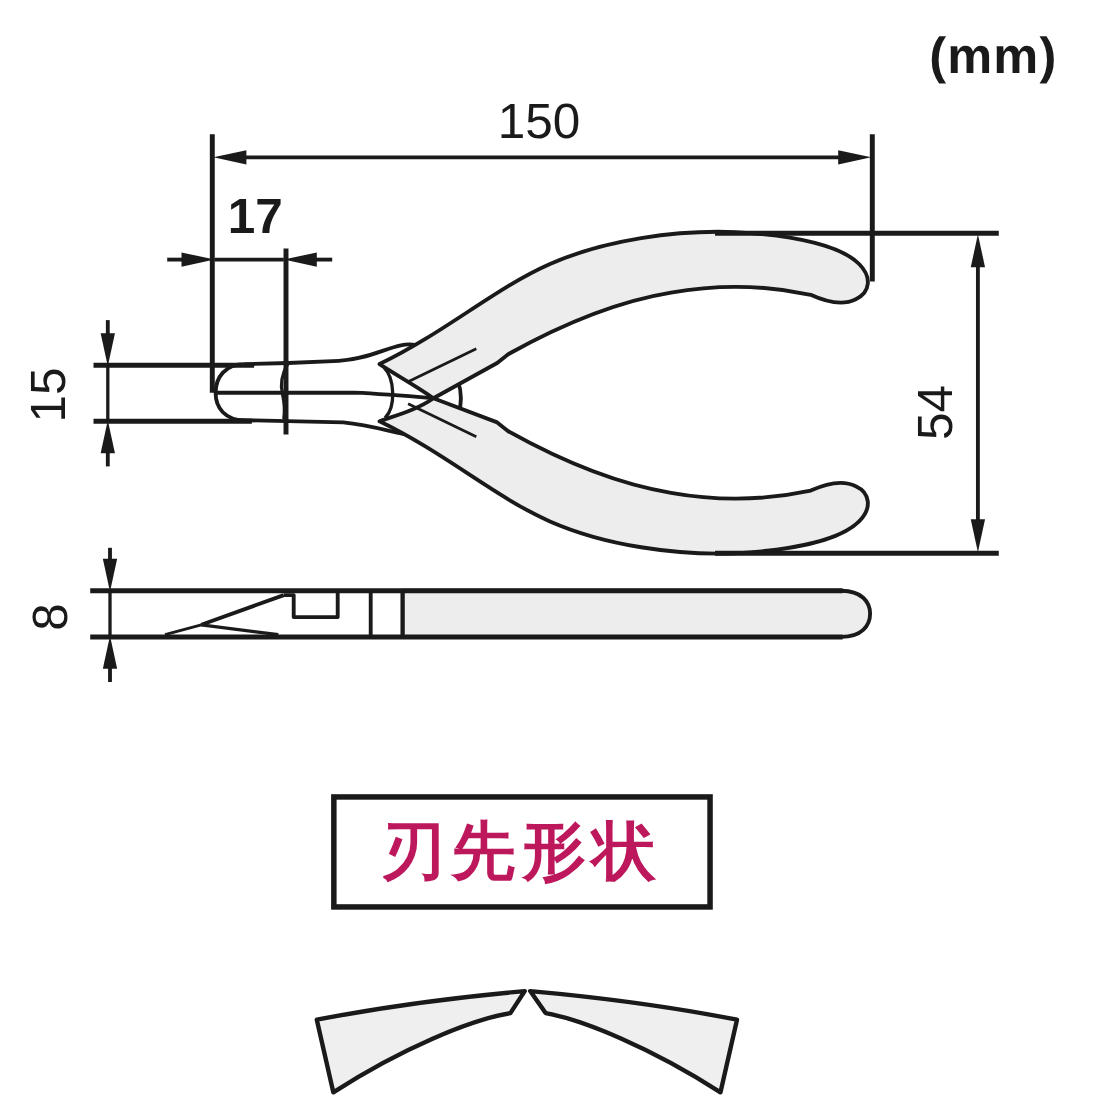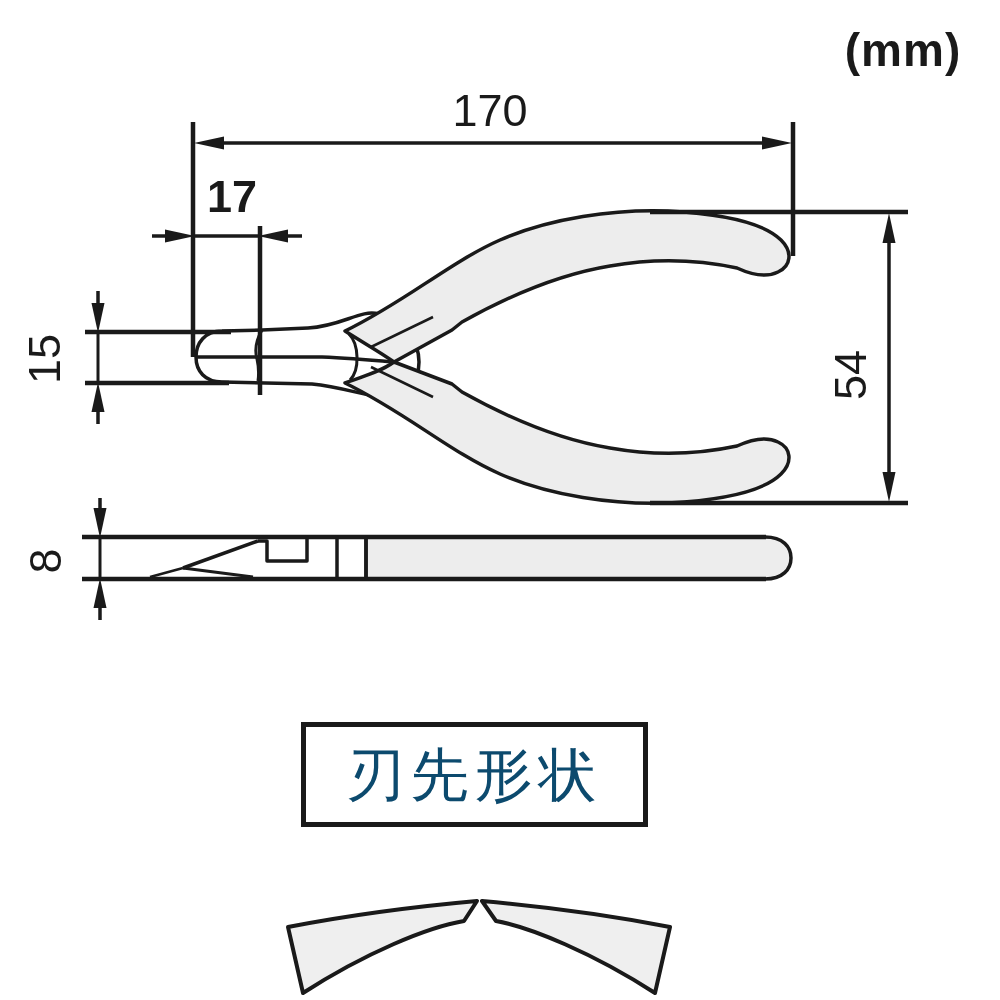--- a/index.html
+++ b/index.html
@@ -13,21 +13,21 @@
     font-size:45px;font-weight:400;color:#1a1a1a;white-space:nowrap;line-height:1;
   }
   .lbl.rot{transform:translate(-50%,-50%) rotate(-90deg);}
   .unit{font-size:46px;font-weight:700;letter-spacing:1px;}
   .blade-box{
     position:absolute;left:301px;top:722px;width:347px;height:105px;
     border:5px solid #1a1a1a;box-sizing:border-box;
     display:flex;align-items:center;justify-content:center;background:#fff;
   }
   .blade-box span{
-    font-size:58px;font-weight:400;letter-spacing:6px;color:#0c4a6e;
+    font-size:58px;font-weight:700;letter-spacing:6px;color:#be185d;
     font-family:"Liberation Sans","DejaVu Sans",sans-serif;white-space:nowrap;line-height:1;
   }
 </style>
 </head>
 <body>
 
 <div class="canvas">
 
   <svg class="art" viewBox="0 0 1000 1000" fill="none" stroke="#1a1a1a" stroke-width="3.5" stroke-linecap="butt" stroke-linejoin="round">
 
@@ -128,21 +128,21 @@
     <g stroke-width="4">
       <path fill="#efefef" d="M 477,901 C 410,907 345,916 288,927 L 303,993
                C 365,953 428,927 464,921 L 477,901 Z"></path>
       <path fill="#efefef" d="M 482,901 C 549,907 614,916 670,927 L 655,993
                C 593,953 530,927 496,921 L 482,901 Z"></path>
     </g>
   </svg>
 
   <div class="lbl unit" style="left:903px;top:50px;">(mm)</div>
 
-  <div class="lbl" style="left:490px;top:110px;">170</div>
+  <div class="lbl" style="left:490px;top:110px;">150</div>
 
   <div class="lbl" style="left:232px;top:196px;font-weight:bold;">17</div>
 
   <div class="lbl rot" style="left:44px;top:359px;">15</div>
 
   <div class="lbl rot" style="left:850px;top:375px;">54</div>
 
   <div class="lbl rot" style="left:45px;top:561px;">8</div>
 
   <div class="blade-box">

